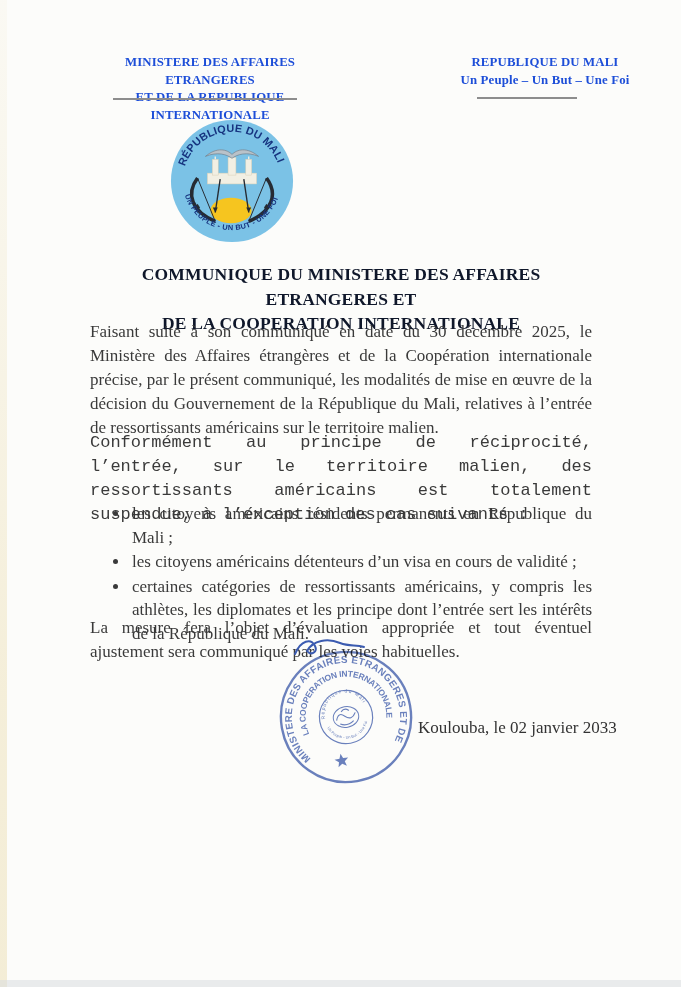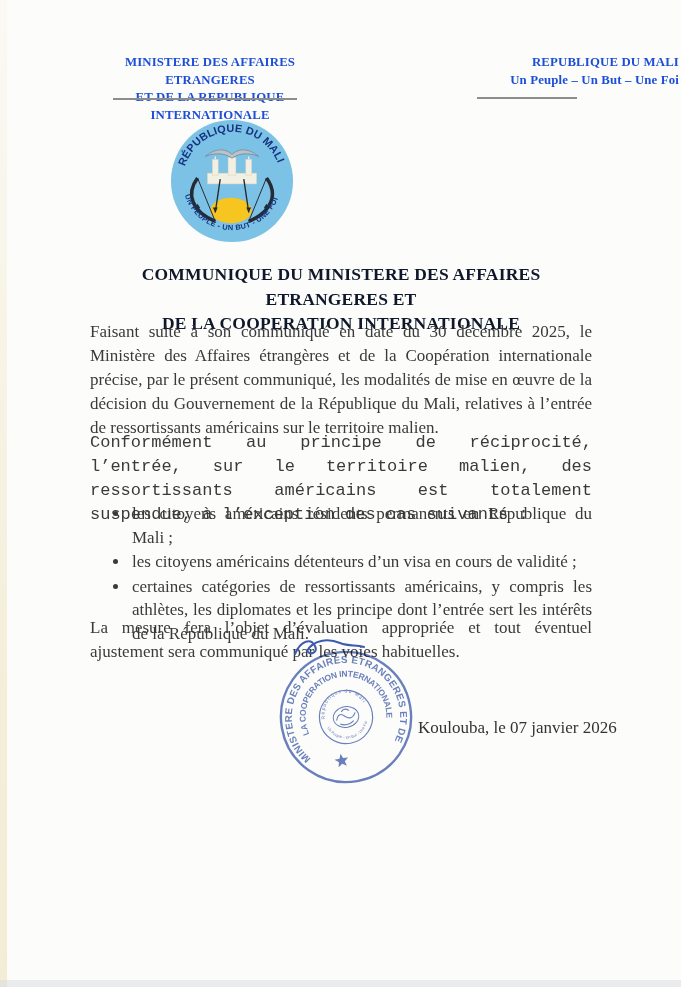--- a/index.html
+++ b/index.html
@@ -4,21 +4,21 @@
 <style>
   html,body{margin:0;padding:0;background:#ffffff;}
   .page{position:relative;width:681px;height:987px;background:#fcfcfa;overflow:hidden;
         font-family:"Liberation Serif", serif;color:#3a3a3a;}
   .scan-edge-left{position:absolute;left:0;top:0;width:7px;height:100%;
         background:linear-gradient(to bottom, rgba(240,232,205,0.15) 0%, rgba(238,227,190,0.55) 70%, rgba(238,227,190,0.6) 100%);}
   .scan-edge-bottom{position:absolute;left:0;bottom:0;width:100%;height:7px;background:rgba(216,220,224,0.55);}
   .hdr{position:absolute;top:54px;text-align:center;font-weight:700;font-size:12.8px;
        line-height:17.5px;color:#1d4ed8;letter-spacing:0.15px;}
   .hdr-left{left:80px;width:260px;}
-  .hdr-right{left:429px;width:250px;text-align:right;}
+  .hdr-right{left:420px;width:250px;}
   .rule{position:absolute;height:2px;background:#8d8d8d;}
   .rule-left{left:113px;top:98px;width:184px;}
   .rule-right{left:477px;top:97px;width:100px;}
   .emblem{position:absolute;left:168px;top:117px;width:128px;height:128px;}
   .doc-title{position:absolute;left:90px;top:262px;width:502px;text-align:center;
        font-weight:700;font-size:17.5px;line-height:24.5px;color:#0f172a;letter-spacing:0.2px;}
   .para{position:absolute;left:90px;width:502px;font-size:17px;line-height:24px;text-align:justify;}
   .p1{top:320px;}
   .p2{top:431px;font-family:Liberation Mono, monospace;}
   .bullets{position:absolute;left:90px;top:502px;width:502px;}
@@ -147,14 +147,14 @@
         <g stroke="currentColor" fill="none">
           <ellipse cx="70" cy="70" rx="13" ry="10.5" stroke-width="1"></ellipse>
           <path d="M60 72 q3 -9 9 -3 q6 6 11 -2 M63 76 q7 4 14 -1 M66 64 q4 -4 8 0" stroke-width="1.1"></path>
         </g>
 
         <polygon fill="currentColor" transform="translate(58,113) scale(1.05)" points="0,-7 1.76,-2.43 6.66,-2.16 2.85,0.93 4.11,5.66 0,3 -4.11,5.66 -2.85,0.93 -6.66,-2.16 -1.76,-2.43"></polygon>
       </g>
     </svg>
   </div>
 
-  <div class="dateline">Koulouba, le 07 janvier 2026</div>
+  <div class="dateline">Koulouba, le 02 janvier 2033</div>
 </div>
 
 </body></html>

